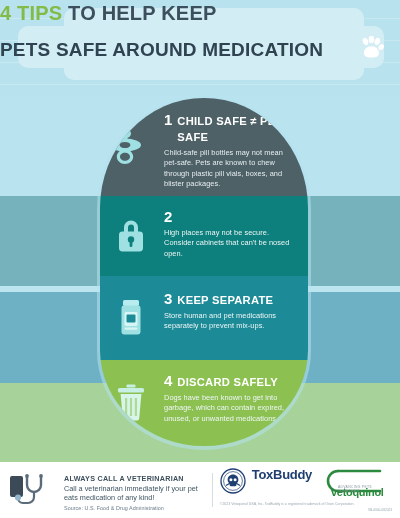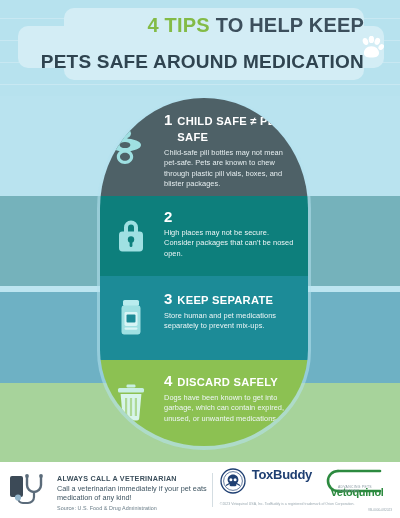--- a/index.html
+++ b/index.html
@@ -32,21 +32,21 @@
     width:300px; height:72px;
     background:#d3edf5;
     border-radius:10px;
   }
   .header-wide {
     position:absolute; left:18px; top:26px;
     width:366px; height:42px;
     background:#d3edf5;
     border-radius:10px;
   }
-  .title-wrap { position:absolute; left:0; top:14px; width:364px; text-align:right; z-index:6; }
+  .title-wrap { position:absolute; left:0; top:2px; width:364px; text-align:left; z-index:6; }
   .title-l1 {
     font-size:20px; font-weight:bold; letter-spacing:.2px;
     color:#3c4f5c; line-height:22px;
   }
   .title-l1 .accent { color:#83bb46; }
   .title-l2 {
     font-size:19px; font-weight:bold; letter-spacing:.2px;
     color:#2f4450; line-height:26px; margin-top:13px;
   }
   .subtitle {
@@ -106,21 +106,21 @@
   }
   .seg1 .icon-slot { left:2px; }
 
   
   .footer {
     position:absolute; left:0; top:462px;
     width:400px; height:56px; background:#ffffff;
     z-index:8;
   }
   .footer-inner { display:flex; height:100%; align-items:center; padding:0 8px; }
-  .foot-left { display:flex; align-items:flex-start; gap:9px; width:218px; padding-top:3px; }
+  .foot-left { display:flex; align-items:flex-start; gap:16px; width:218px; padding-top:3px; }
   .foot-txt { padding-top:2px; }
   .foot-h {
     font-size:7.2px; font-weight:bold; color:#3c4f5c;
     letter-spacing:.25px; line-height:9px;
   }
   .foot-p {
     font-size:7.3px; color:#3f5562; line-height:9.4px; margin-top:1.5px;
     max-width:160px;
   }
   .foot-src { font-size:5.4px; color:#6a7d88; margin-top:2px; letter-spacing:.05px; }
@@ -208,21 +208,21 @@
           <path d="M10 16v-4.5a7 7 0 0 1 14 0V16h-4v-4.5a3 3 0 0 0-6 0V16z" fill="#9fe0e2"></path>
           <rect x="5" y="15.5" width="24" height="20" rx="3.4" fill="#9fe0e2"></rect>
           <circle cx="17" cy="23.5" r="3.2" fill="#0d7f7c"></circle>
           <rect x="15.6" y="24.5" width="2.8" height="6.5" rx="1.3" fill="#0d7f7c"></rect>
         </svg>
       </div>
       <div class="seg-body" style="padding-top:13px">
         <div class="tip-head">
           <span class="tip-num">2</span>
         </div>
-        <div class="tip-body">High places may not be secure. Consider packages that can't be nosed open.</div>
+        <div class="tip-body">High places may not be secure. Consider cabinets that can't be nosed open.</div>
       </div>
     </div>
 
     <div class="seg seg3">
       <div class="icon-slot">
         <svg width="32" height="42" viewBox="0 0 32 42">
           <rect x="8" y="3" width="16" height="6" rx="1.6" fill="#b9ecee"></rect>
           <rect x="6.5" y="8.5" width="19" height="29" rx="2.4" fill="#9fe0e2"></rect>
           <rect x="9.5" y="15" width="13" height="14" rx="1.4" fill="#d8f5f6"></rect>
           <rect x="11.5" y="17.5" width="9" height="8" rx="1" fill="#1c8b97"></rect>

